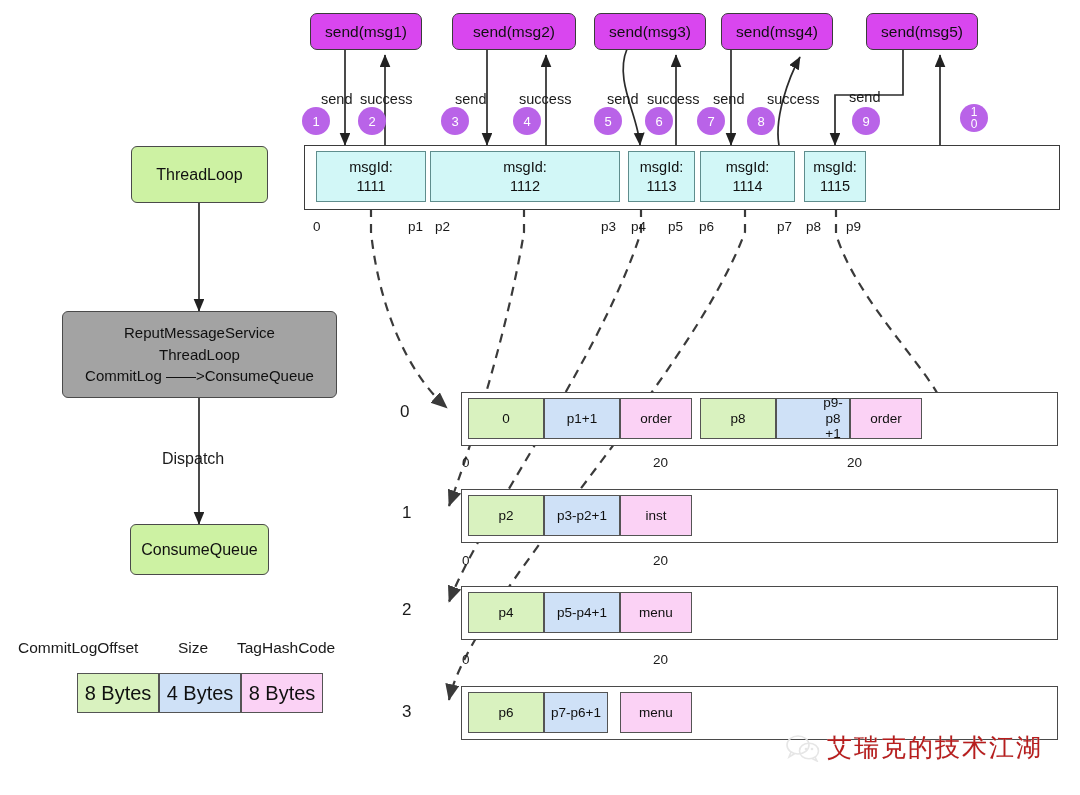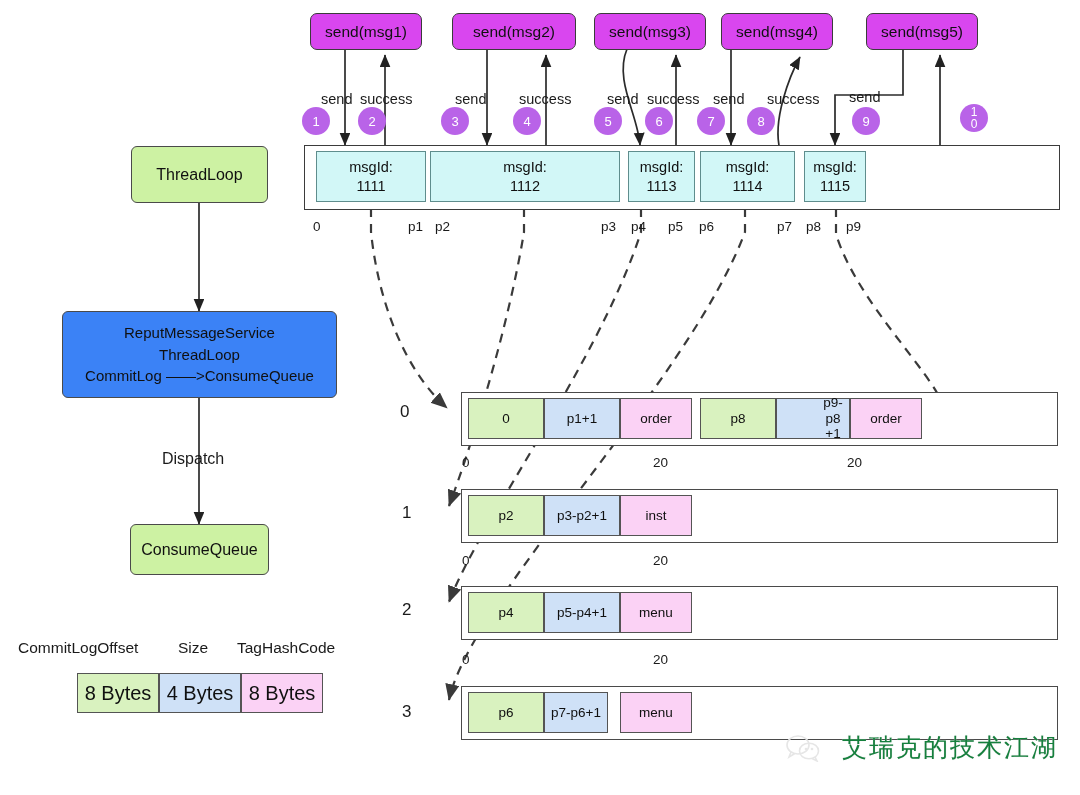--- a/index.html
+++ b/index.html
@@ -22,21 +22,21 @@
     font-size:15.5px;color:#101010;height:37px;
   }
 
   
   .greenbox{
     background:#cdf2a3;border:1.6px solid #4a4a4a;border-radius:6px;
     font-size:16px;color:#101010;
   }
   
   .whitebox{
-    background:#3b82f6;border:1.6px solid #4a4a4a;border-radius:6px;
+    background:#a3a3a3;border:1.6px solid #4a4a4a;border-radius:6px;
     font-size:15px;color:#101010;line-height:1.45;flex-direction:column;
   }
 
   
   .cl-strip{
     background:#ffffff;border:1.6px solid #3b3b3b;
   }
   .msgbox{
     position:absolute;background:#d2f7f7;border:1.6px solid #5f8d8d;
     display:flex;align-items:center;justify-content:center;
@@ -72,22 +72,22 @@
   
   .legend-cell{
     position:absolute;box-sizing:border-box;border:1.4px solid #545454;
     display:flex;align-items:center;justify-content:center;font-size:20px;color:#101010;
   }
   .legend-lbl{position:absolute;font-size:15.5px;color:#1a1a1a;white-space:nowrap;}
 
   
   #watermark{
     position:absolute;left:786px;top:731px;
-    display:flex;align-items:center;gap:22px;
-    color:#15803d;font-size:25px;letter-spacing:2px;
+    display:flex;align-items:center;gap:7px;
+    color:#b91c1c;font-size:25px;letter-spacing:2px;
     font-family:"DejaVu Sans",sans-serif;
     user-select:none;
   }
   #watermark .wm-text{text-shadow:0 0 1px #d2d2d2;}
 </style>
 </head>
 <body>
 
 <div id="stage">
 

